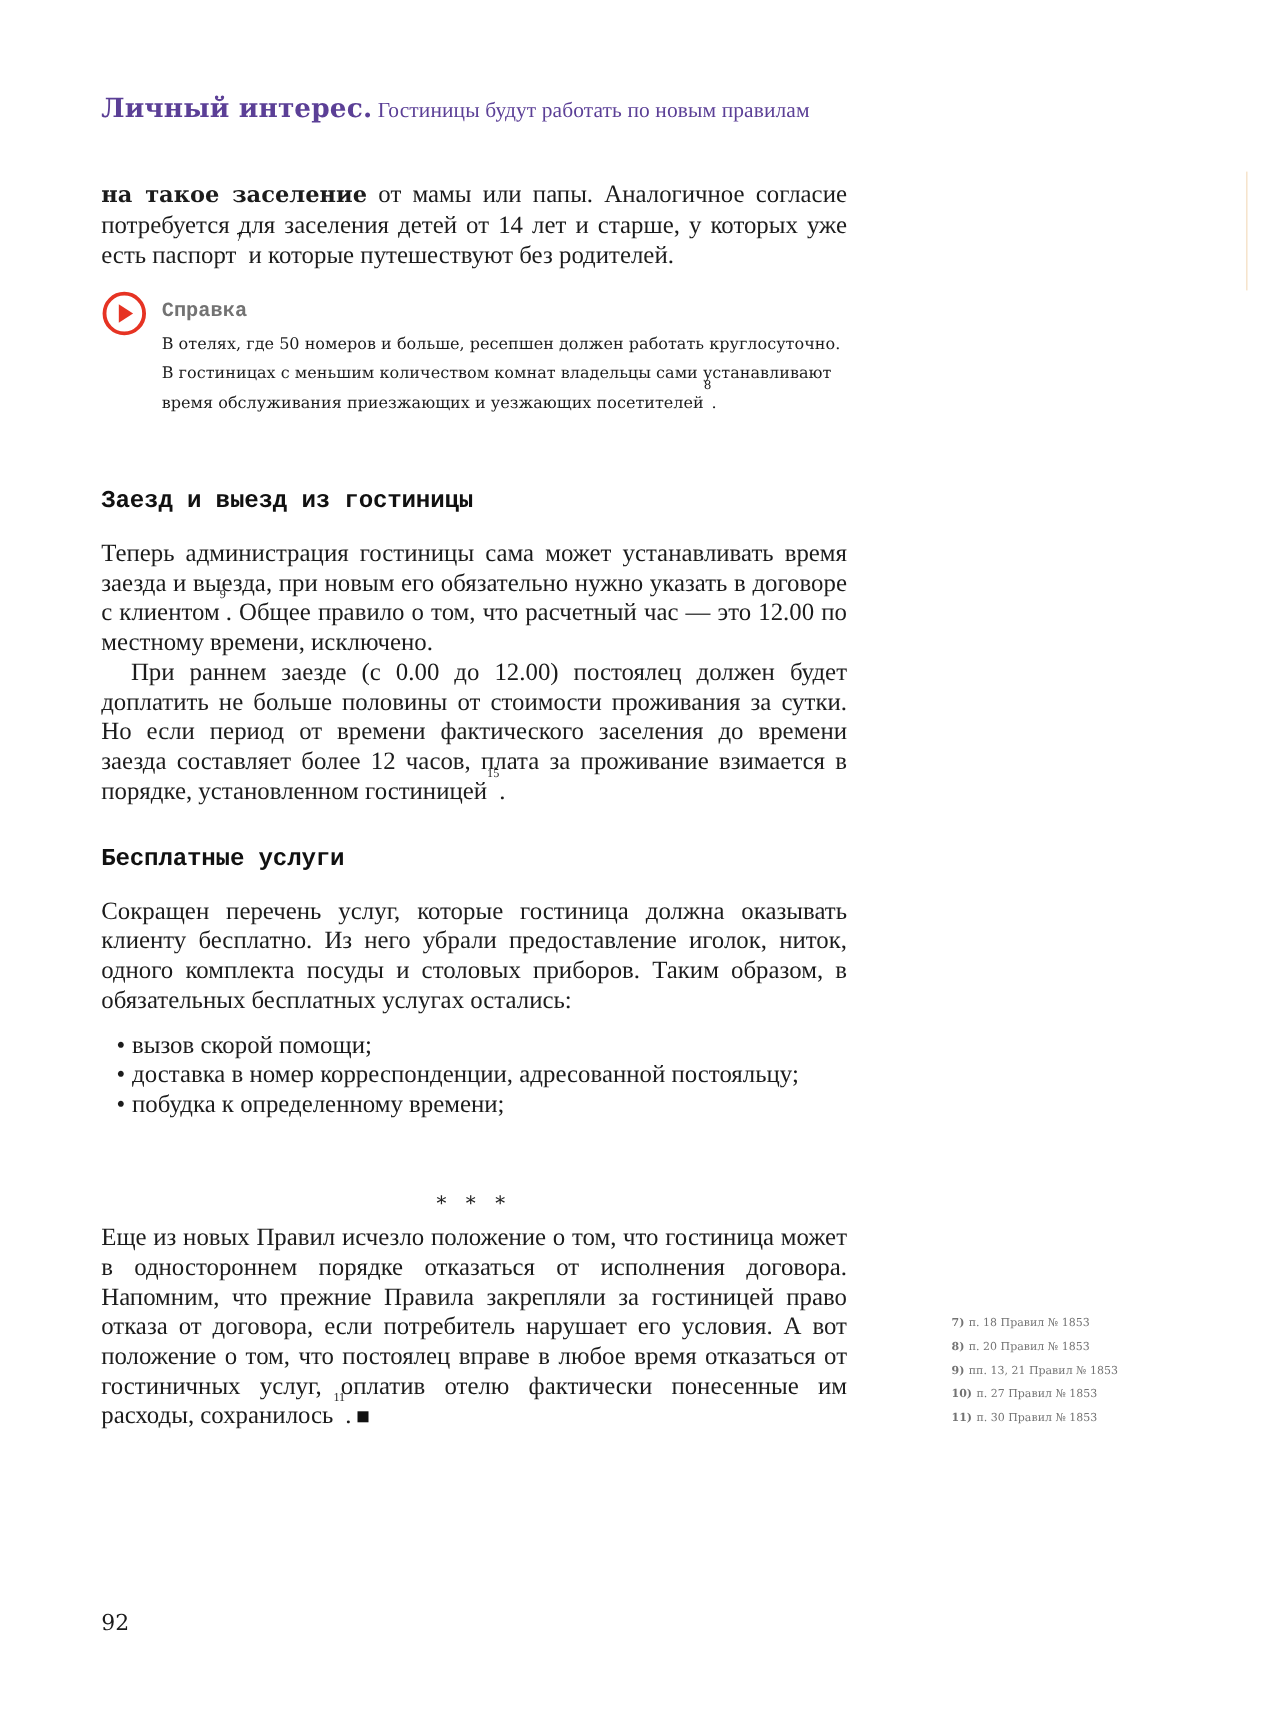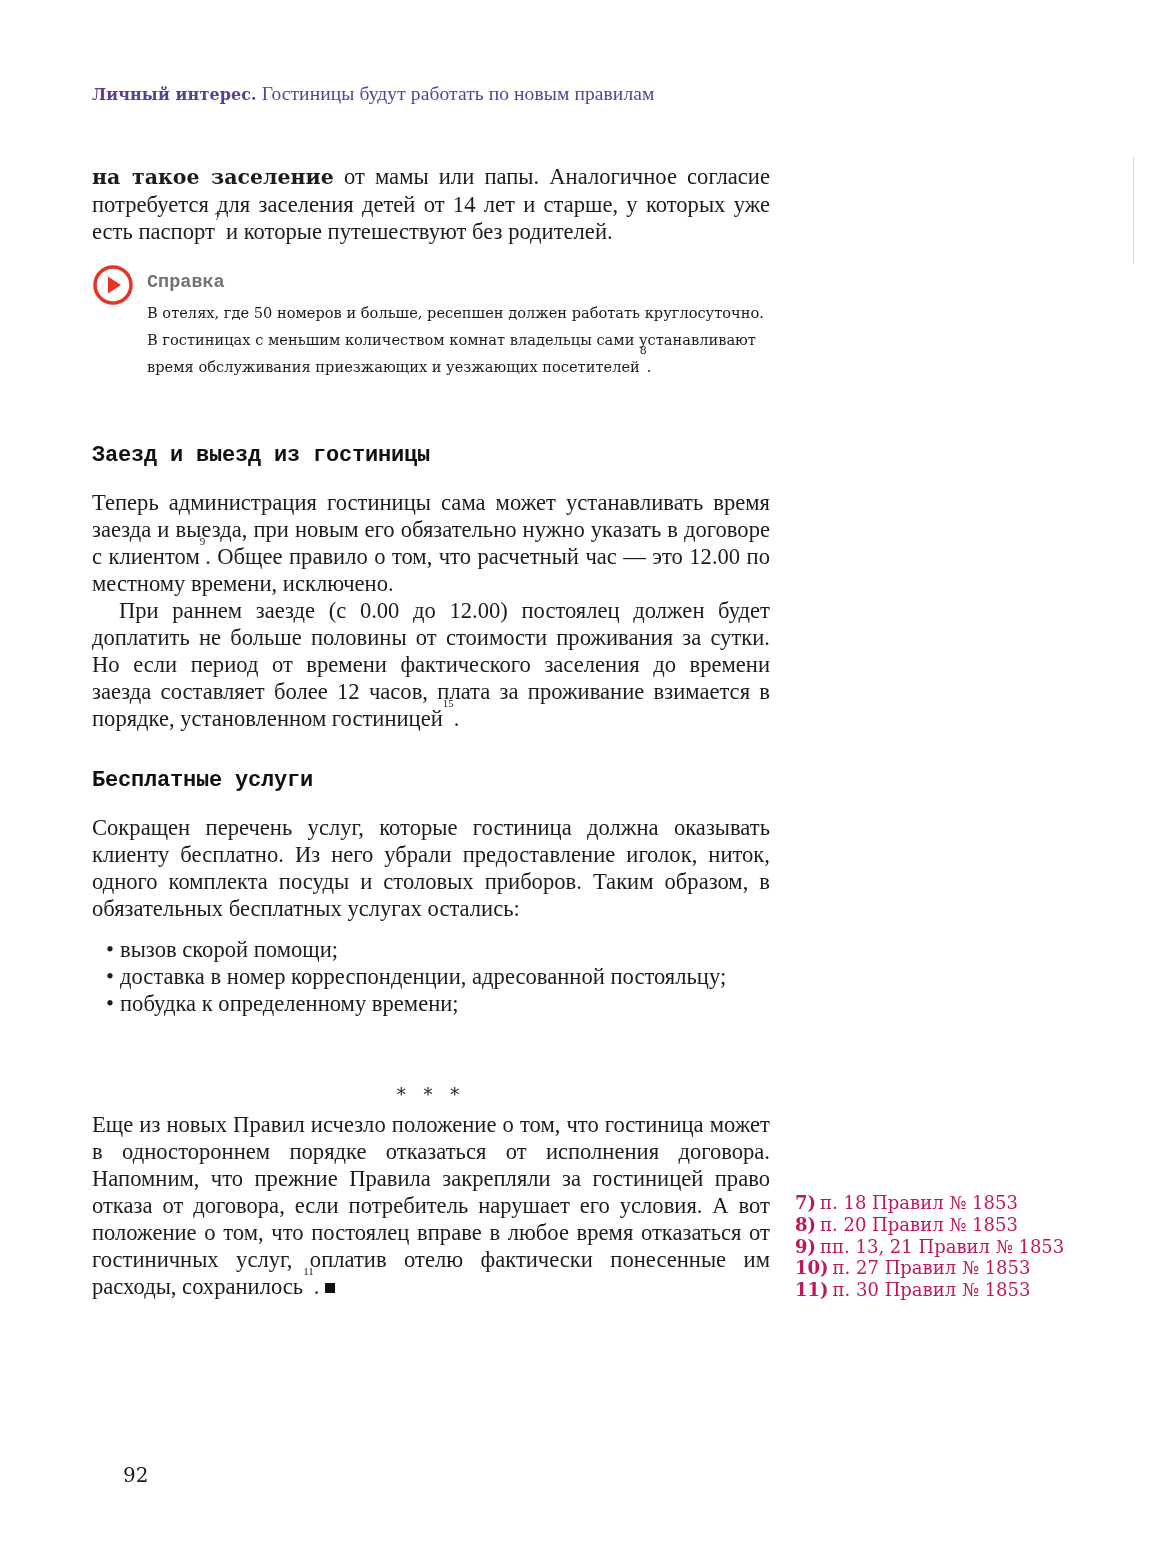--- a/index.html
+++ b/index.html
@@ -1,20 +1,20 @@
 <!DOCTYPE html>
 <html><head>
 <meta charset="utf-8">
 <style>
   html, body { margin:0; padding:0; background:#ffffff; }
   body { width:1163px; height:1559px; position:relative; overflow:hidden;
          font-family:"DejaVu Serif", "Liberation Serif", serif; color:#1a1a1a; }
   .running-head { position:absolute; left:92px; top:83px; font-size:19.5px; color:#5b3f96;
                   font-family:"Liberation Serif", serif; white-space:nowrap; letter-spacing:0.1px; }
-  .running-head b { font-family:"DejaVu Serif", serif; font-weight:bold; font-size:16px; }
+  .running-head b { font-family:"DejaVu Serif", serif; font-weight:bold; font-size:24px; }
   .margin-rule { position:absolute; left:1133px; top:156px; width:1px; height:108px; background:#f3d9b8; }
   .col { position:absolute; left:92px; width:678px; font-family:"Liberation Serif", serif;
          font-size:22.6px; line-height:27px; text-align:justify; color:#1c1c1c; }
   .col p { margin:0; }
   .col b { font-family:"DejaVu Serif", serif; font-weight:bold; font-size:20.5px; }
   sup.fn { font-size:11px; vertical-align:top; position:relative; top:-2px; line-height:0; }
   .indent { text-indent:27px; }
   .last-line-left { text-align-last:left; }
   .note { position:absolute; left:92px; top:263px; width:680px; }
   .note-icon { position:absolute; left:0; top:1px; width:42px; height:42px; }
@@ -23,24 +23,24 @@
   .note-body { position:absolute; left:55px; top:36px; width:625px; font-family:"DejaVu Serif", serif;
                font-weight:normal; font-size:14.6px; line-height:27px; color:#1a1a1a; }
   .h2 { position:absolute; left:92px; font-family:Liberation Mono, monospace; font-weight:bold; font-size:22px;
         color:#111; white-space:nowrap; letter-spacing:-0.2px; }
   .bullets { list-style:none; margin:14px; padding:0; }
   .bullets li { position:relative; padding-left:14px; text-align:left; }
   .bullets li::before { content:"•"; position:absolute; left:0; top:0; }
   .stars { position:absolute; left:92px; width:678px; top:1084px; text-align:center; font-size:18px;
            letter-spacing:6px; font-family:"DejaVu Serif", serif; color:#222; }
   .end-mark { display:inline-block; width:10px; height:10px; background:#111; margin-left:6px; vertical-align:1px; }
-  .footnotes { position:absolute; left:795px; top:1192px; font-family:"DejaVu Serif", serif; font-size:18px;
-               line-height:21.8px; color:#be185d; white-space:nowrap; }
+  .footnotes { position:absolute; left:865px; top:1192px; font-family:"DejaVu Serif", serif; font-size:10px;
+               line-height:21.8px; color:#737373; white-space:nowrap; }
   .footnotes .num { font-weight:bold; margin-right:4px; }
-  .folio { position:absolute; left:92px; top:1463px; font-family:"DejaVu Serif", serif; font-size:20px; color:#1a1a1a;margin-left:31px; }
+  .folio { position:absolute; left:92px; top:1463px; font-family:"DejaVu Serif", serif; font-size:20px; color:#1a1a1a; }
 </style>
 </head>
 <body>
 
 <div class="running-head">
   <b>Личный интерес.</b>
   <span>Гостиницы будут работать по новым правилам</span>
 </div>
 
 <div class="margin-rule"></div>

